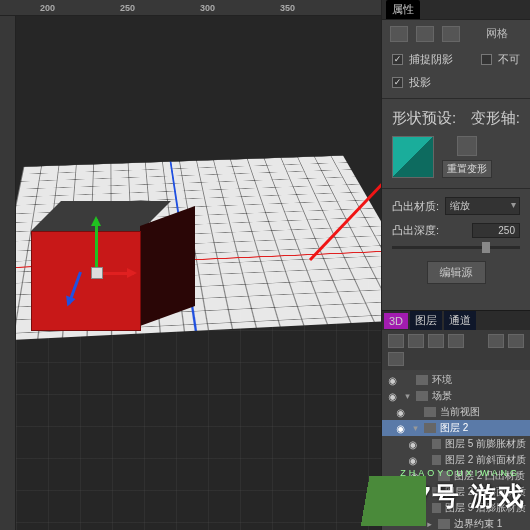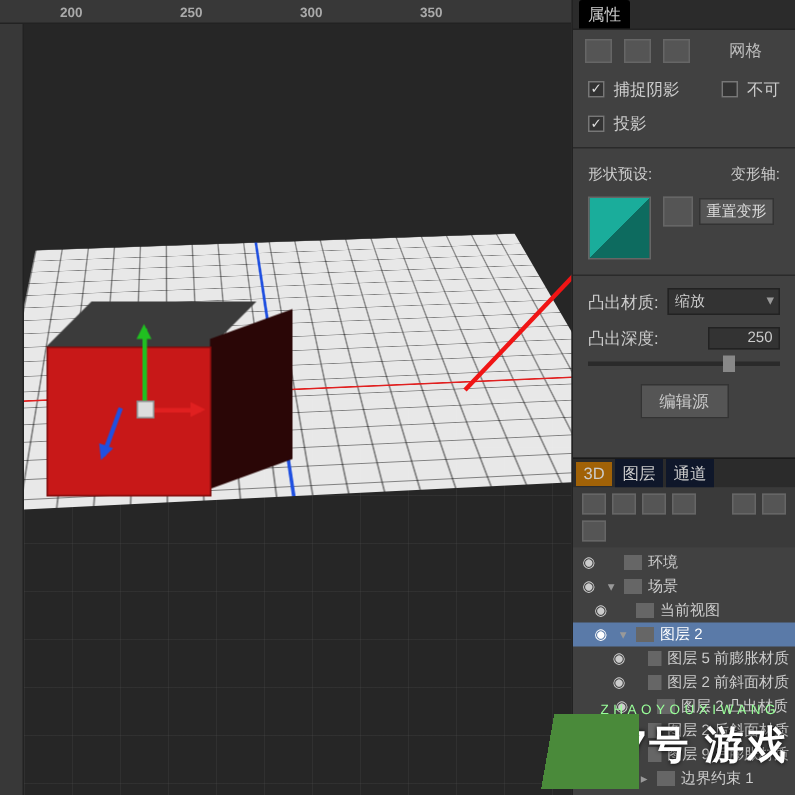--- a/index.html
+++ b/index.html
@@ -28,38 +28,38 @@
   .right-panel { position: absolute; top: 0; right: 0; width: 149px; height: 530px; background: #414141; border-left: 1px solid #222; display: flex; flex-direction: column; }
   .panel-tabs { display: flex; height: 20px; background: #2b2b2b; border-bottom: 1px solid #222; align-items: center; padding-left: 4px; gap: 4px; }
   .panel-tabs .tab { padding: 2px 6px; background: #000000; border-radius: 2px 2px 0 0; font-size: 11px; }
   .prop-icons { display:flex; gap:8px; padding:6px 8px; }
   .prop-icons .ic { width:18px; height:16px; background:#555; border:1px solid #666; }
   .prop-icons .lbl2 { margin-left: 18px; color:#bbb; }
   .chk-row { display:flex; align-items:center; gap:6px; padding:4px 10px; font-size:11px; }
   .chk { width:11px; height:11px; background:#333; border:1px solid #777; display:flex; align-items:center; justify-content:center; }
   .chk.on:after{content:'✓';font-size:9px;color:#ddd;line-height:1;}
   .sep { height:1px; background:#2a2a2a; margin:4px 0; }
-  .row-label { display:flex; padding:6px 10px; font-size:10px; justify-content:space-between; }
+  .row-label { display:flex; padding:6px 10px; font-size:15px; justify-content:space-between; }
   .preset-row { display:flex; gap:8px; padding:2px 10px 6px; align-items:flex-start;}
   .preset-thumb { width:42px; height:42px; background: linear-gradient(135deg,#1aad9b 50%,#0d6b5f 50%); border:1px solid #666; }
-  .preset-side { display:flex; flex-direction:row; align-items:center; gap:4px;}
+  .preset-side { display:flex; flex-direction:column; align-items:center; gap:4px;}
   .preset-icon { width:20px; height:20px; background:#555; border:1px solid #666; }
   .btn-small { background:#555; border:1px solid #333; padding:1px 4px; font-size:10px; color:#ddd; }
   .inline-row { display:flex; gap:6px; padding:4px 10px; align-items:center; font-size:11px; }
   .dd { background:#333; border:1px solid #222; padding:1px 4px; flex:1; font-size:10px; position:relative;}
   .dd:after{content:'▾';position:absolute;right:3px;color:#999;}
   .num-field { background:#333; border:1px solid #222; width:48px; padding:1px 4px; text-align:right; font-size:10px;}
   .slider-row { padding:4px 10px 8px; }
   .slider-track { height:3px; background:#2a2a2a; position:relative; }
   .slider-thumb { position:absolute; top:-4px; width:8px; height:11px; background:#888; left:70%; }
   .center-btn { text-align:center; padding:4px 12px 10px;}
   .center-btn .btn { display:inline-block; background:#555; border:1px solid #333; padding:3px 12px; font-size:11px;}
   .panel-tabs2 { display:flex; height:20px; background:#2b2b2b; border-top:1px solid #1a1a1a; align-items:center; gap:2px; padding-left:2px;}
   .panel-tabs2 .tab { padding:2px 5px; font-size:11px; background:#0f172a;}
-  .panel-tabs2 .tab.active { background:#a16207; }
+  .panel-tabs2 .tab.active { background:#a21caf; }
   .layer-icons { display:flex; gap:4px; padding:4px 6px; background:#3a3a3a; flex-wrap:wrap; align-items:center;}
   .layer-icons .ic { width:16px; height:14px; background:#555; border:1px solid #666;}
   .layer-icons .spacer{flex:1;}
   .tree { flex:1; overflow:hidden; background:#414141; padding:2px 0; }
   .tree-row { display:flex; align-items:center; gap:4px; padding:1px 4px; font-size:10px; color:#ccc; white-space:nowrap;}
   .tree-row.sel { background:#5a7aa8; color:#fff;}
   .eye { width:13px; font-size:10px; text-align:center;}
   .tw  { width:9px; color:#999; font-size:9px; text-align:center;}
   .ico { width:12px; height:10px; background:#666; }
   .ind1{padding-left:12px;} .ind2{padding-left:26px;}

